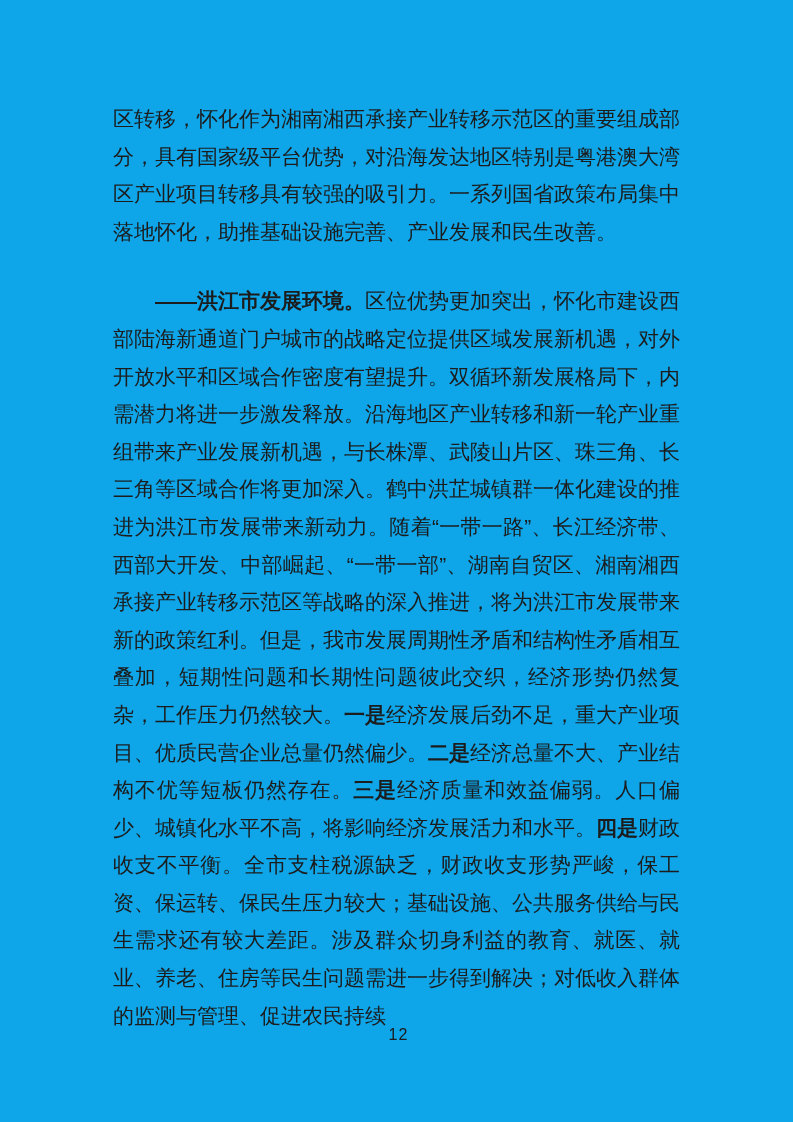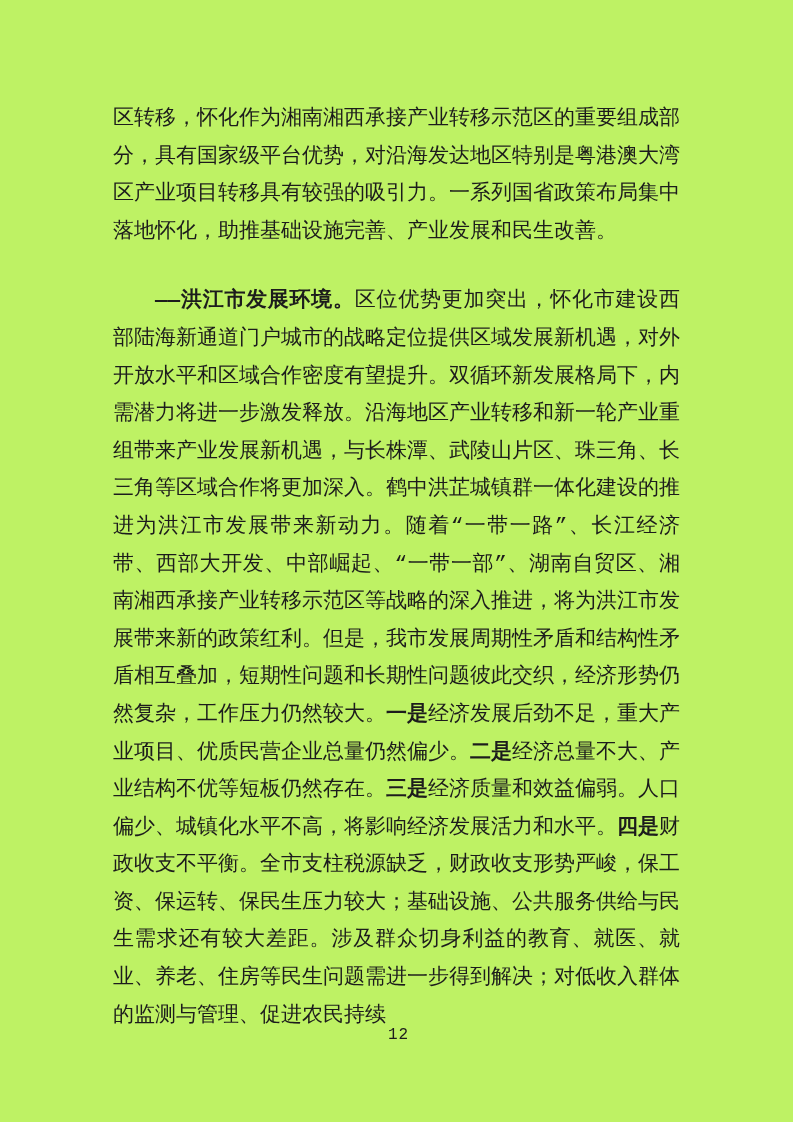--- a/index.html
+++ b/index.html
@@ -4,23 +4,23 @@
 <style>
   html, body {
     margin: 0;
     padding: 0;
     background: #ffffff;
   }
   .page {
     position: relative;
     width: 793px;
     height: 1122px;
-    background: #bef264;
+    background: #0ea5e9;
     overflow: hidden;
-    font-family: Liberation Mono, monospace;
+    font-family: Liberation Sans, sans-serif;
     color: #1c1c1c;
   }
   .body-text {
     position: absolute;
     left: 113px;
     top: 100px;
     width: 567px;
     font-size: 21px;
     line-height: 37.6px;
     text-align: justify;

